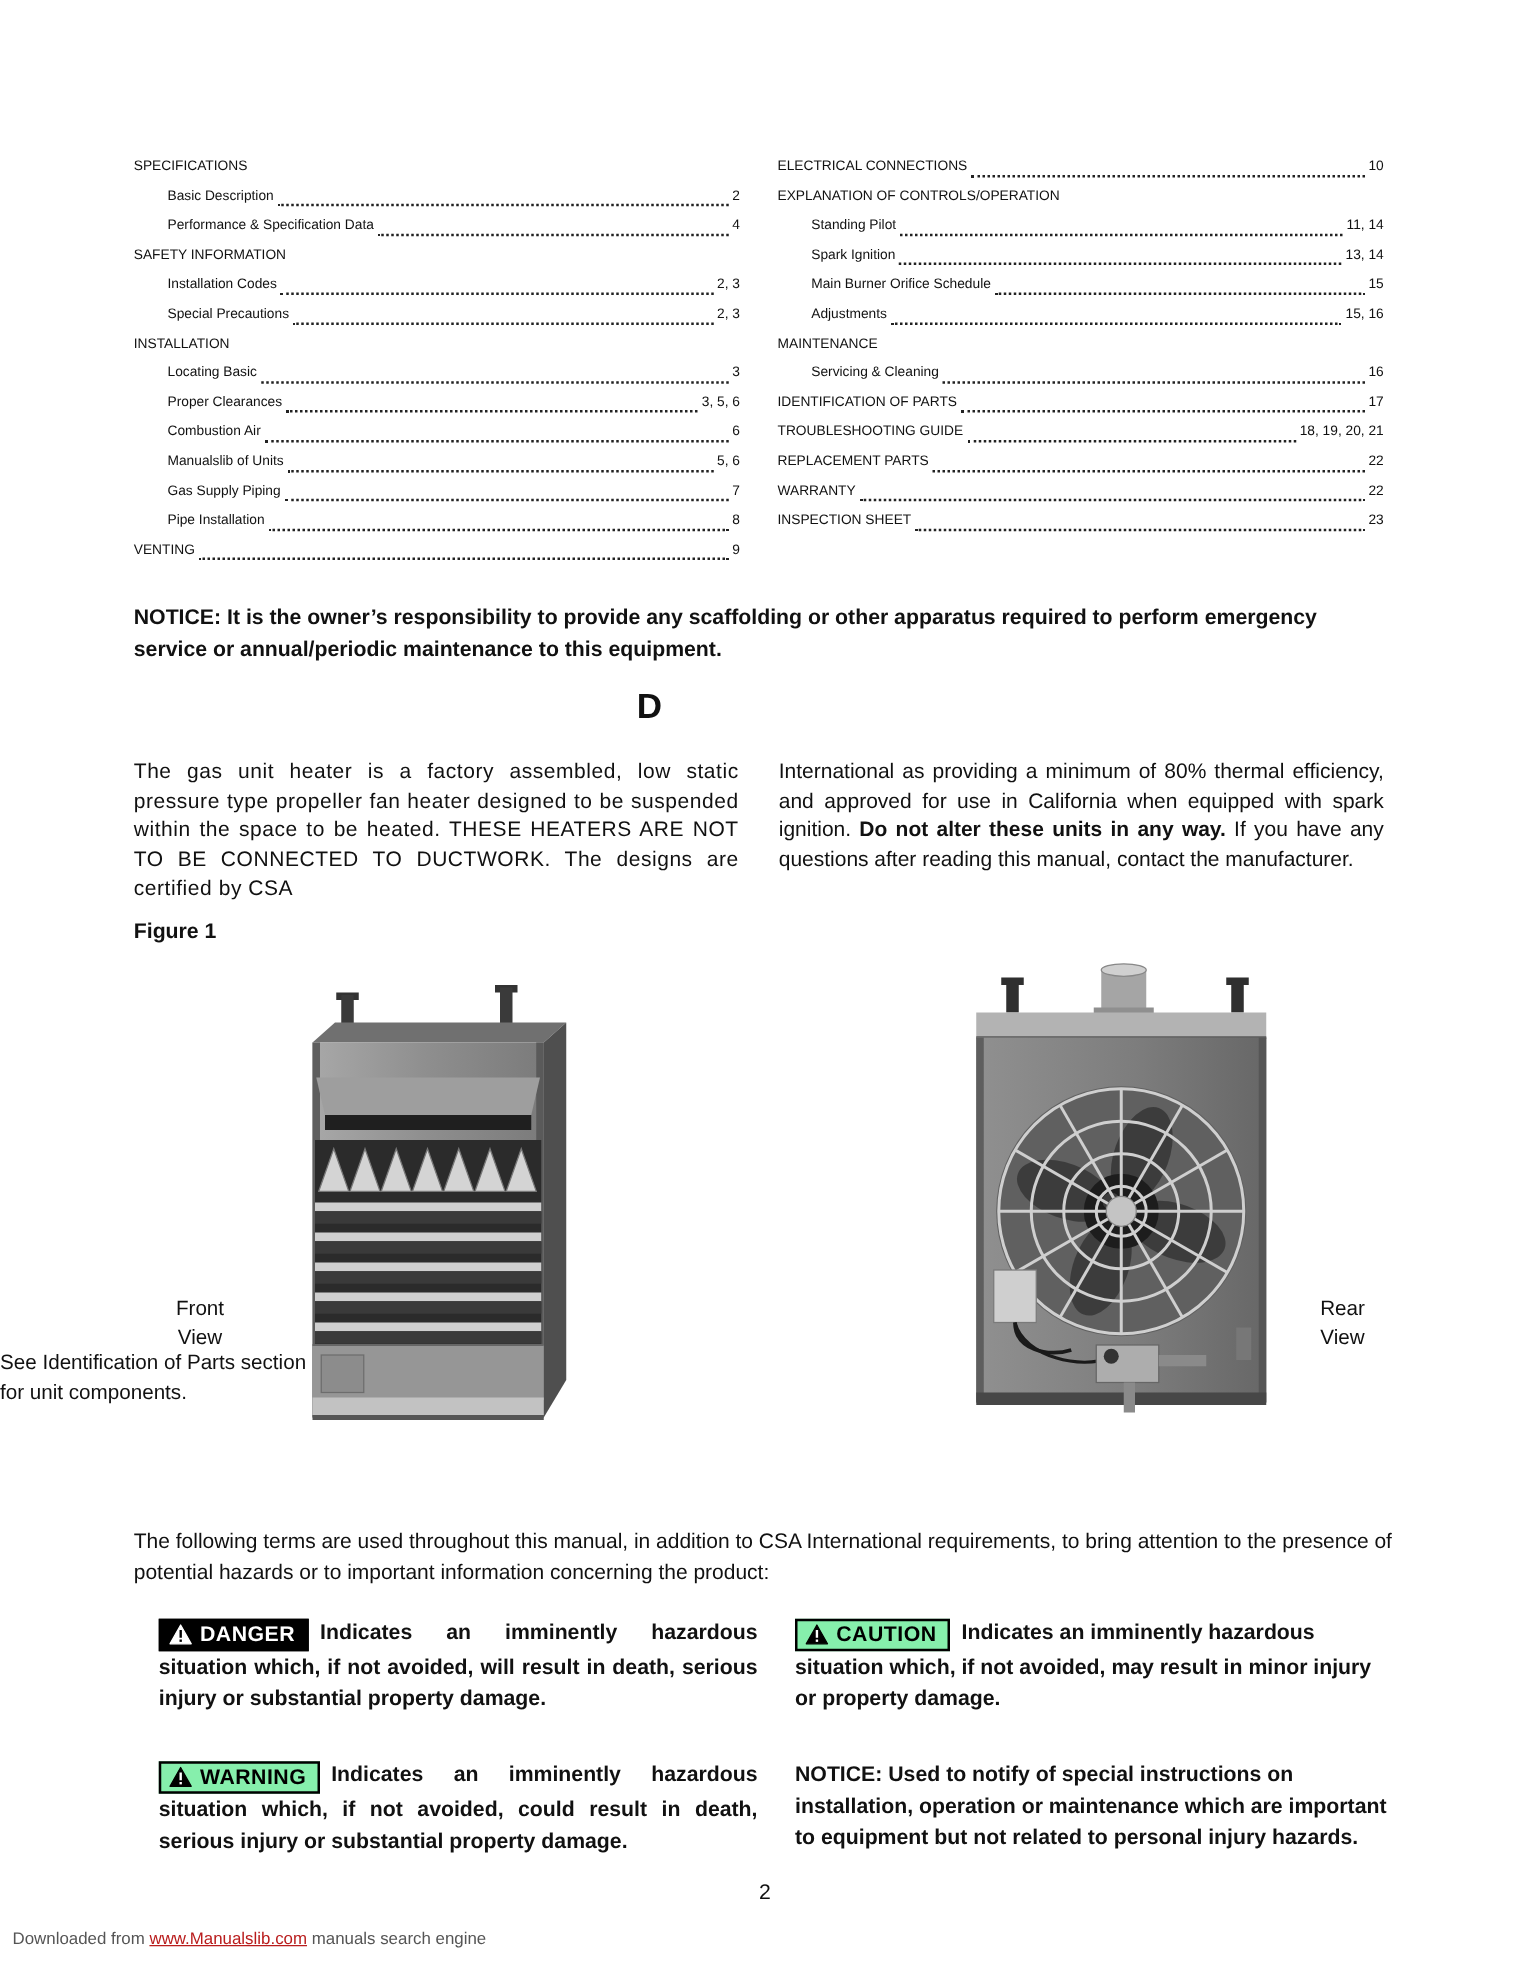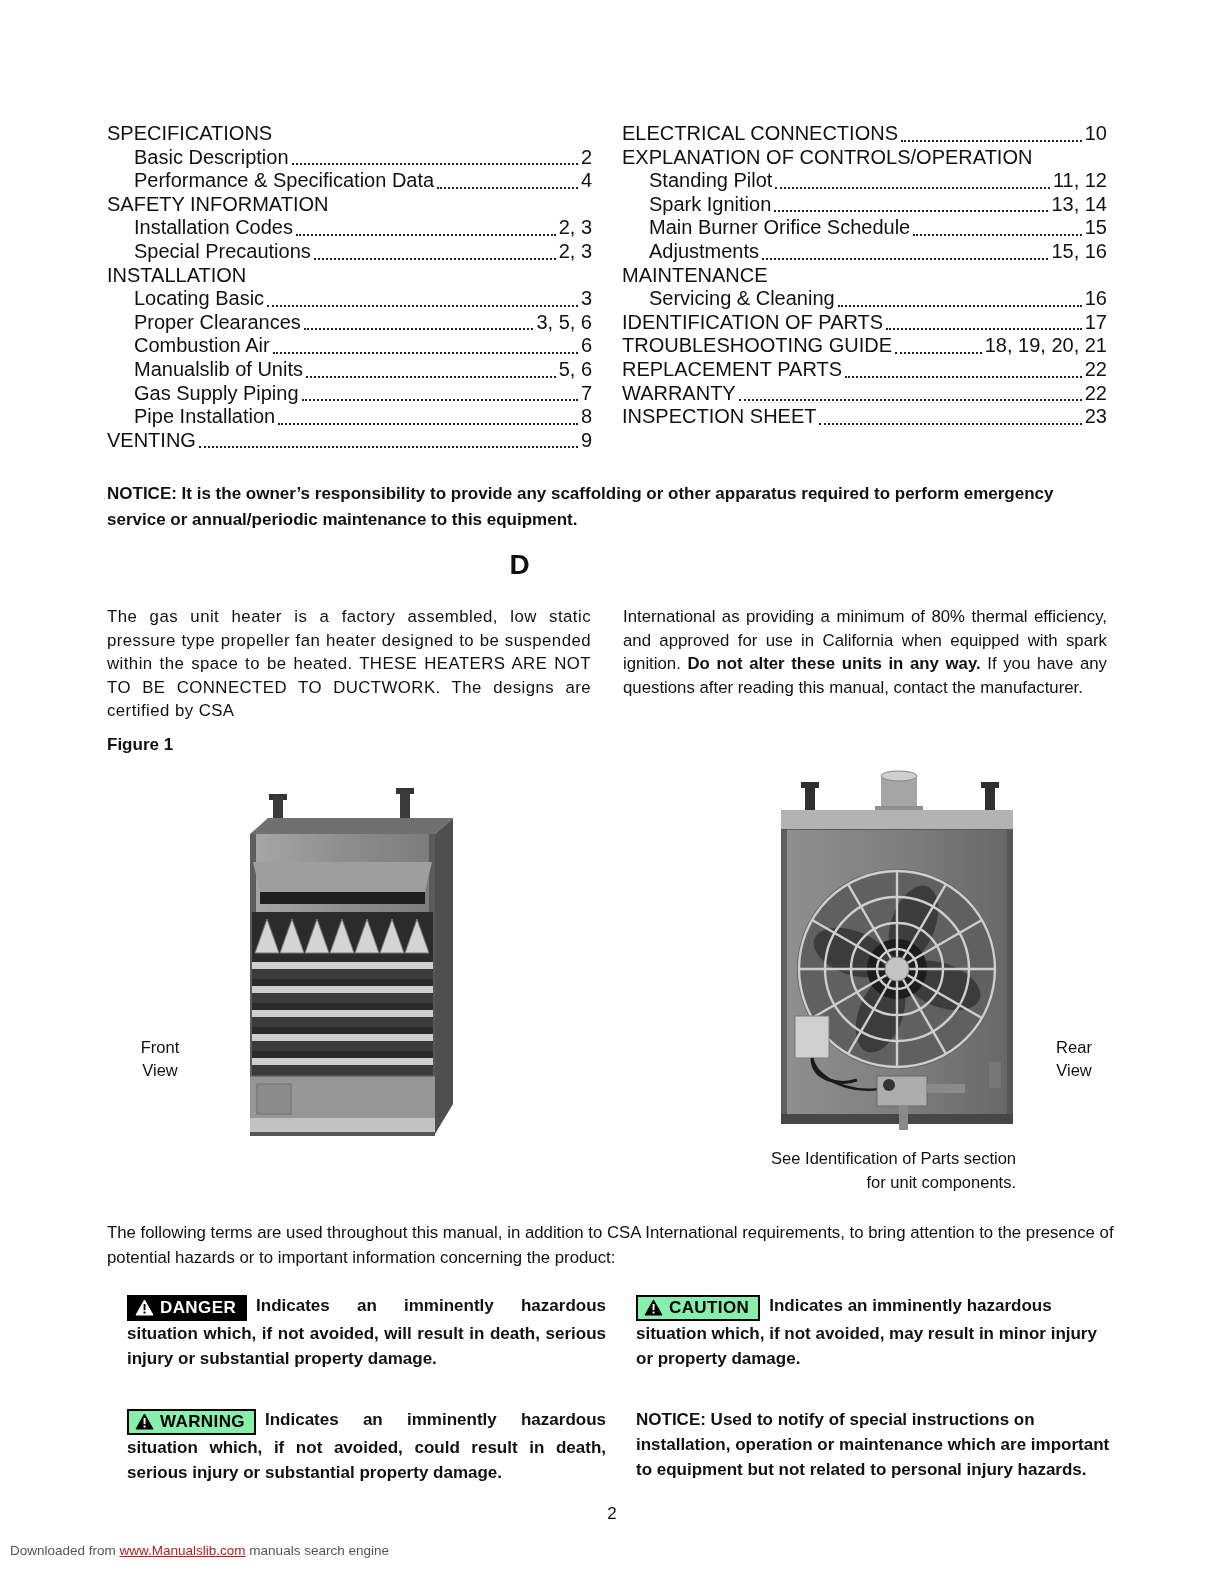--- a/index.html
+++ b/index.html
@@ -9,42 +9,42 @@
     font-family:"Liberation Sans", sans-serif;
     color:#111;
     position:relative;
     overflow:hidden;
   }
   .abs { position:absolute; }
 
   
   .toc { top:122px; left:107px; width:1000px; display:flex; gap:30px; }
   .toc-col { flex:1; }
-  .toc-row { display:flex; align-items:flex-end; font-size:20px; line-height:23.6px; white-space:nowrap; }
+  .toc-row { display:flex; align-items:flex-end; font-size:11px; line-height:23.6px; white-space:nowrap; }
   .toc-row.ind { padding-left:27px; }
   .toc-label { flex:0 0 auto; }
   .toc-dots { flex:1 1 auto; border-bottom:2.4px dotted #222; margin:0 3px 4px 3px; min-width:8px; }
   .toc-page { flex:0 0 auto; }
 
   
   .notice-top { top:481px; left:107px; width:1002px; font-size:17px; font-weight:bold; line-height:26px; }
   .heading-d { top:549px; left:0; width:1040px; text-align:center; font-size:28px; font-weight:bold; letter-spacing:1px; }
   .intro { top:589px; left:107px; width:1000px; display:flex; gap:32px; font-size:16.8px; line-height:23.6px;margin-top:16px; }
   .intro-col { flex:1; text-align:justify; }
   .intro-col.spread { letter-spacing:0.45px; }
 
   
   .figure-label { top:735px; left:107px; font-size:17px; font-weight:bold; }
   .figure-area { top:764px; left:107px; width:1000px; height:398px; }
   .front-img { position:absolute; left:88px; top:2px; }
   .rear-img  { position:absolute; left:632px; top:0; }
   .view-label { position:absolute; width:70px; text-align:center; font-size:16.5px; line-height:23px; }
   .front-label { left:18px; top:272px; }
   .rear-label  { right:-2px; top:272px; }
-  .figure-caption { top:1146px; left:0; width:1016px; text-align:right; font-size:16.5px; line-height:24px; }
+  .figure-caption { top:1078px; left:0; width:1016px; text-align:left; font-size:16.5px; line-height:24px; }
 
   
   .terms-intro { top:1221px; left:107px; width:1008px; font-size:16.8px; line-height:24.5px; }
   .terms { top:1293px; left:107px; width:1008px; display:flex; gap:30px; }
   .terms-col { flex:1; }
   .terms-col.left { padding-left:20px; }
   .term-block { font-size:17px; font-weight:bold; line-height:25px; margin-bottom:36px; }
   .terms-col.left .term-block { text-align:justify; }
   .badge {
     display:inline-flex; align-items:center; gap:6px;
@@ -157,21 +157,21 @@
       </div>
 
       <div class="toc-row nopage">
         <span class="toc-label">EXPLANATION OF CONTROLS/OPERATION</span>
 
       </div>
 
       <div class="toc-row ind">
         <span class="toc-label">Standing Pilot</span>
         <span class="toc-dots"></span>
-        <span class="toc-page">11, 12</span>
+        <span class="toc-page">11, 14</span>
       </div>
 
       <div class="toc-row ind">
         <span class="toc-label">Spark Ignition</span>
         <span class="toc-dots"></span>
         <span class="toc-page">13, 14</span>
       </div>
 
       <div class="toc-row ind">
         <span class="toc-label">Main Burner Orifice Schedule</span>

